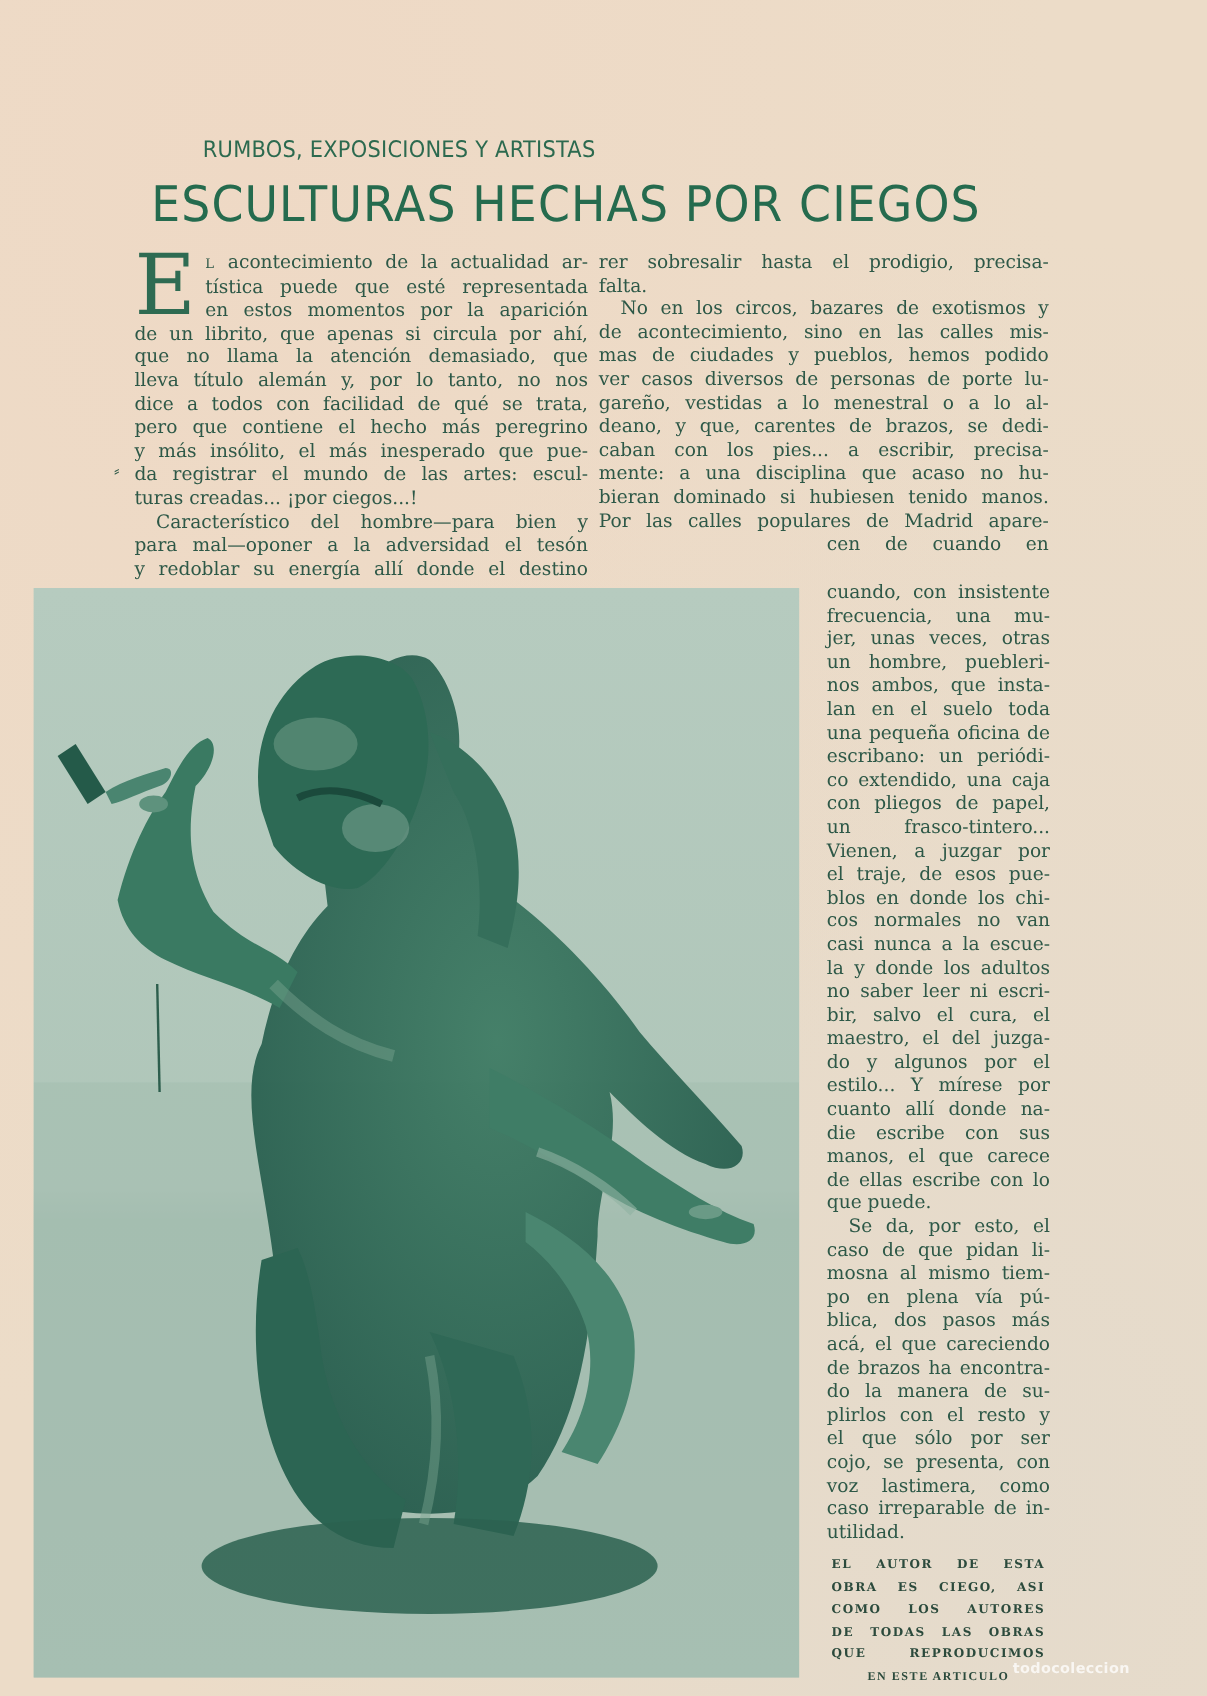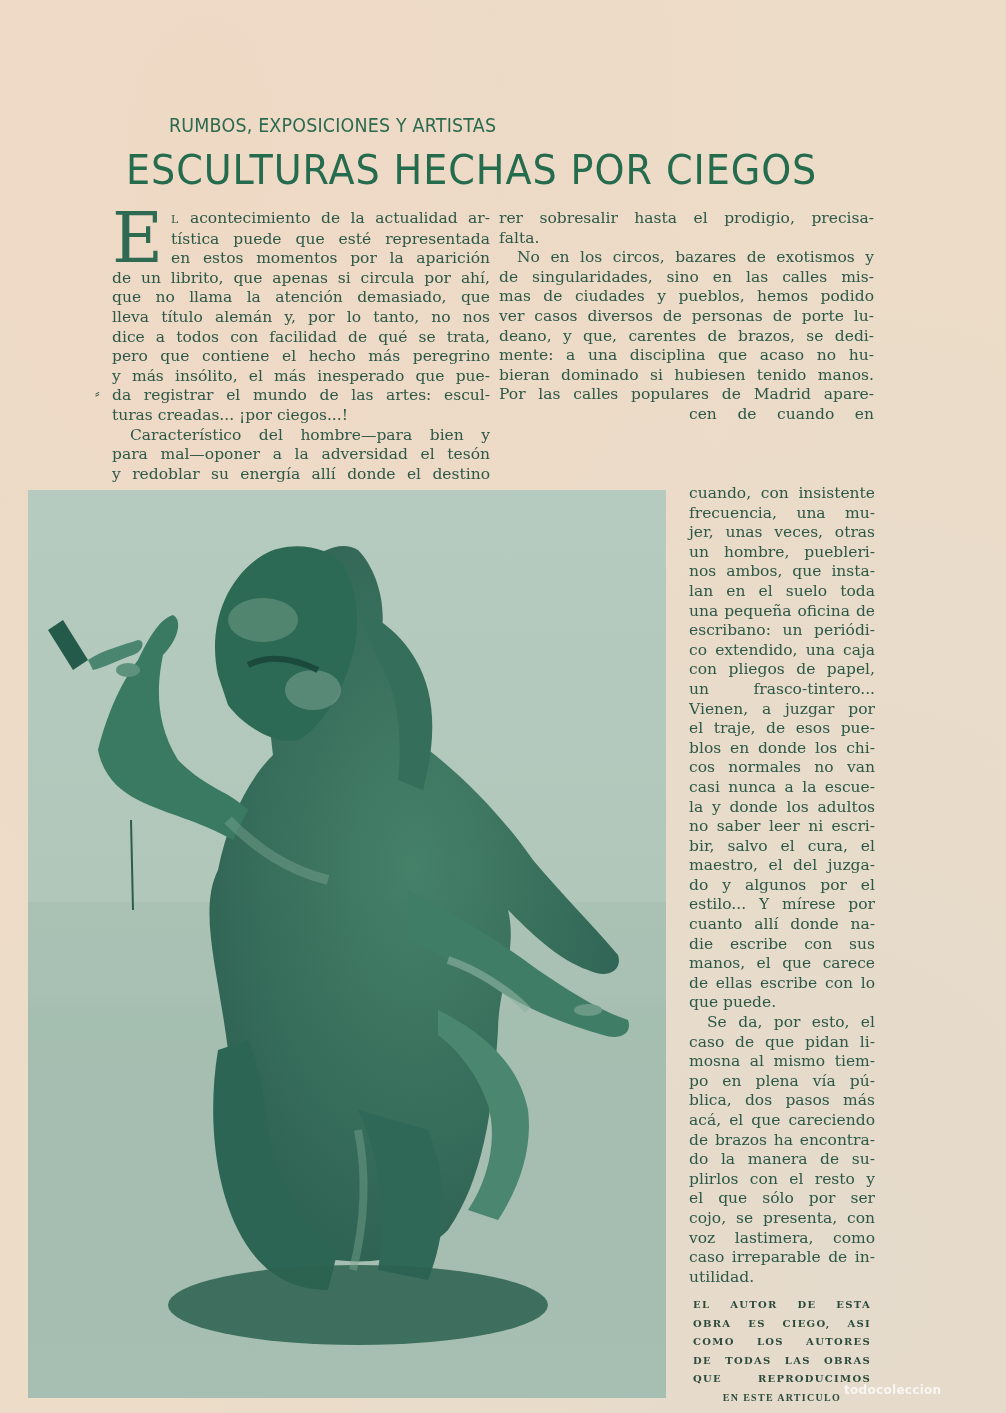--- a/index.html
+++ b/index.html
@@ -105,24 +105,26 @@
     <span class="line j">para mal—oponer a la adversidad el tesón</span>
     <span class="line j">y redoblar su energía allí donde el destino</span>
   </div>
 
   <div class="margin-mark">⸗</div>
 
   <div class="col col2">
     <span class="line j">rer sobresalir hasta el prodigio, precisa-</span>
     <span class="line">falta.</span>
     <span class="line j" style="padding-left:18px">No en los circos, bazares de exotismos y</span>
-    <span class="line j">de singularidades, sino en las calles mis-</span>
+    <span class="line j">de acontecimiento, sino en las calles mis-</span>
     <span class="line j">mas de ciudades y pueblos, hemos podido</span>
     <span class="line j">ver casos diversos de personas de porte lu-</span>
+    <span class="line j">gareño, vestidas a lo menestral o a lo al-</span>
     <span class="line j">deano, y que, carentes de brazos, se dedi-</span>
+    <span class="line j">caban con los pies... a escribir, precisa-</span>
     <span class="line j">mente: a una disciplina que acaso no hu-</span>
     <span class="line j">bieran dominado si hubiesen tenido manos.</span>
     <span class="line j">Por las calles populares de Madrid apare-</span>
     <span class="line j" style="padding-left:190px">cen de cuando en</span>
   </div>
 
   <div class="col col3">
     <span class="line j">cuando, con insistente</span>
     <span class="line j">frecuencia, una mu-</span>
     <span class="line j">jer, unas veces, otras</span>

